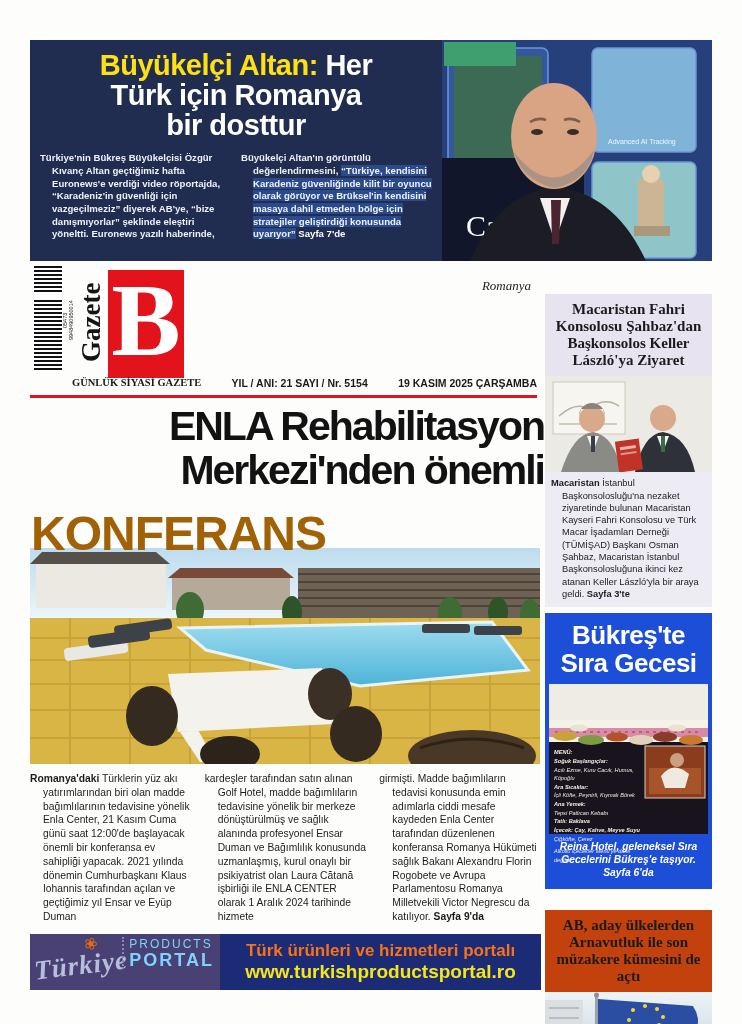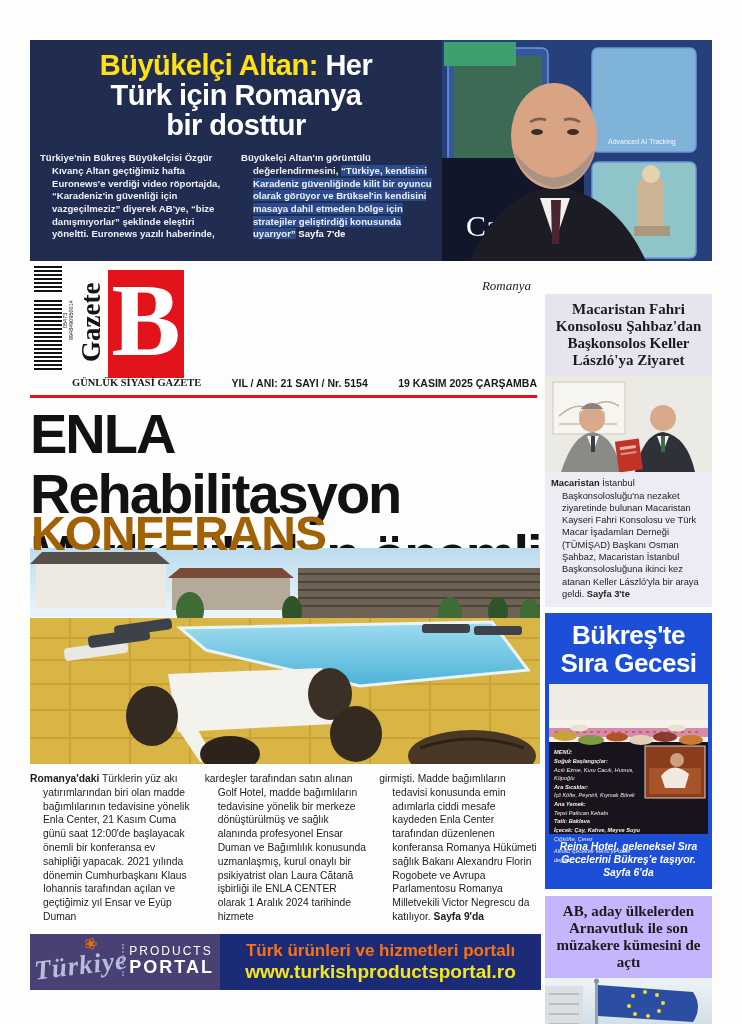--- a/index.html
+++ b/index.html
@@ -37,37 +37,37 @@
   .alkan{position:absolute;left:154px;top:-26px;font-family:"Liberation Serif",serif;font-weight:bold;
       font-size:118px;letter-spacing:-6px;color:#141414;line-height:1.1;}
   .romanya{position:absolute;right:6px;top:14px;font-family:"Liberation Serif",serif;
       font-style:italic;font-size:13px;color:#222;}
   .mast-row{position:absolute;left:0;top:113px;width:507px;display:flex;justify-content:space-between;
       font-size:10.5px;font-weight:bold;color:#1a1a1a;}
   .mast-row .tagline{margin-left:42px;font-family:"Liberation Serif",serif;}
   .red-rule{position:absolute;left:0;top:131px;width:507px;height:3px;background:#e2131b;}
   
   .enla-headline{position:absolute;left:30px;top:404px;width:514px;font-weight:bold;
-      font-size:56px;line-height:1.08;letter-spacing:-2px;color:#121212;}
+      font-size:41px;line-height:1.08;letter-spacing:-2px;color:#121212;text-align:right;}
   .konferans{position:absolute;left:31px;top:506px;z-index:3;font-weight:bold;font-size:48px;
       letter-spacing:-1px;color:#a16207;}
   .main-photo{position:absolute;left:30px;top:548px;width:510px;height:216px;z-index:1;}
   .main-cols{position:absolute;left:30px;top:772px;width:511px;display:flex;gap:13px;}
   .mcol{flex:1;font-size:10.3px;line-height:1.34;color:#1c1c1c;}
   .mcol p{margin:0;padding-left:13px;text-indent:-13px;}
   .lead-word{font-weight:bold;}
   .mpage{font-weight:bold;}
   
   .footer-banner{position:absolute;left:30px;top:934px;width:511px;height:56px;display:flex;}
   .fb-left{width:190px;background:#494173;position:relative;overflow:hidden;}
   .turkiye-script{position:absolute;left:4px;top:16px;font-family:"Liberation Serif",serif;
       font-style:italic;font-weight:bold;font-size:27px;color:rgba(205,212,240,0.85);
       transform:rotate(-7deg);letter-spacing:1px;}
   .tulip{position:absolute;left:54px;top:0px;font-size:16px;color:#e8670f;transform:rotate(18deg);}
-  .fb-brand{position:absolute;right:6px;top:10px;text-align:left;color:#ffffff;
+  .fb-brand{position:absolute;right:6px;top:3px;text-align:left;color:#7dd3fc;
       border-left:2px dotted #8a84b8;padding-left:5px;}
   .fb-brand .l1{font-size:12px;letter-spacing:2px;}
   .fb-brand .l2{font-size:18px;font-weight:bold;letter-spacing:2px;line-height:1;}
   .fb-right{flex:1;background:#1c2b75;display:flex;flex-direction:column;align-items:center;
       justify-content:center;line-height:1.15;}
   .fb-line1{color:#f97316;font-weight:bold;font-size:17px;}
   .fb-line2{color:#f5e618;font-weight:bold;font-size:19px;}
   
   .right-col{position:absolute;left:545px;top:262px;width:167px;}
   .serif-head{font-family:"Liberation Serif",serif;font-weight:bold;text-align:center;
@@ -78,21 +78,21 @@
   .hun-text p{margin:0;padding-left:11px;text-indent:-11px;}
   .sira-box{margin-top:6px;background:#1d4ed8;padding:4px 4px 0 4px;}
   .sira-title{color:#ffffff;font-weight:bold;font-size:26px;text-align:center;line-height:1.08;
       padding:4px 0 7px 0;letter-spacing:-0.5px;}
   .sira-photo{position:relative;width:159px;height:150px;background:#18131c;}
   .sira-menu{position:absolute;left:5px;top:64px;width:92px;color:#f2ede4;
       font-size:5.6px;line-height:1.55;font-style:italic;}
   .sira-menu .mb{font-weight:bold;}
   .sira-foot{color:#ffffff;font-weight:bold;font-style:italic;font-size:10.3px;text-align:center;
       line-height:1.25;padding:7px 4px 9px 4px;}
-  .eu-head{background:#c4b5fd;margin-top:7px;}
+  .eu-head{background:#c2410c;margin-top:21px;}
   .eu-photo{width:167px;height:62px;display:block;}
   .eu-text{background:#dcedf4;padding:5px 6px 7px 6px;font-size:9.3px;line-height:1.32;color:#1c1c1c;}
   .eu-text p{margin:0;padding-left:11px;text-indent:-11px;}
 </style>
 </head>
 <body>
 
 <div class="page">
 
   <div class="top-section">

